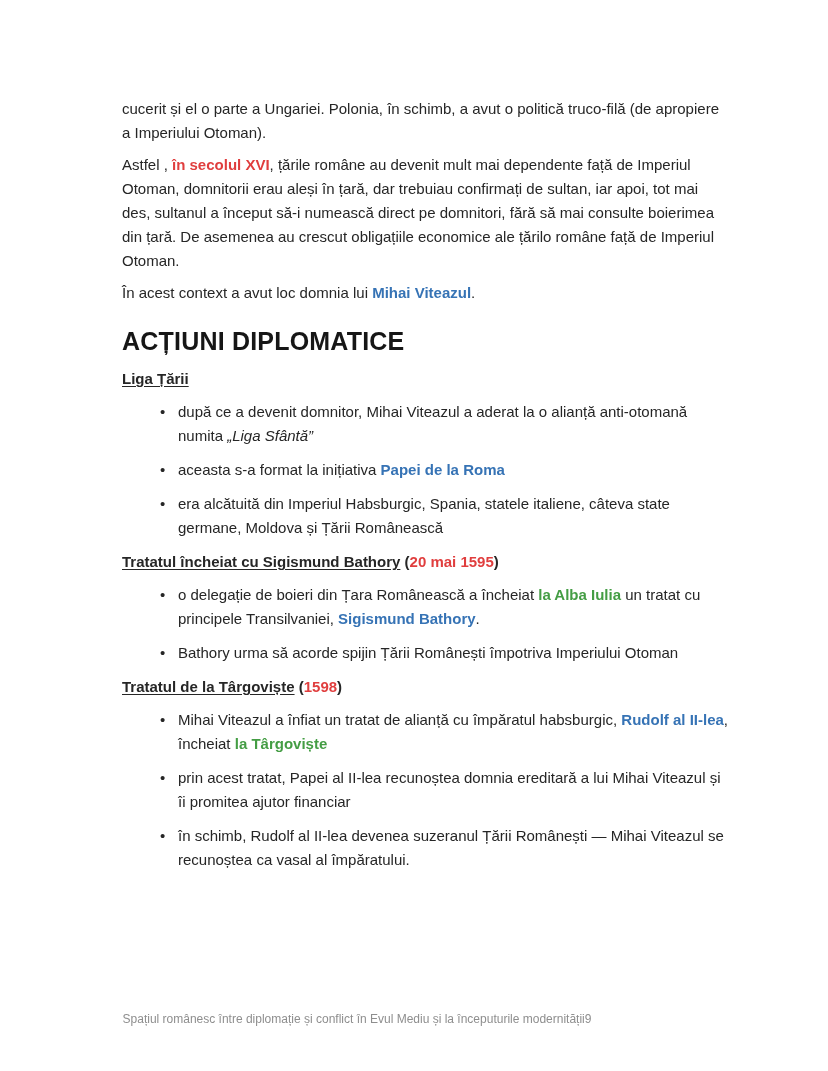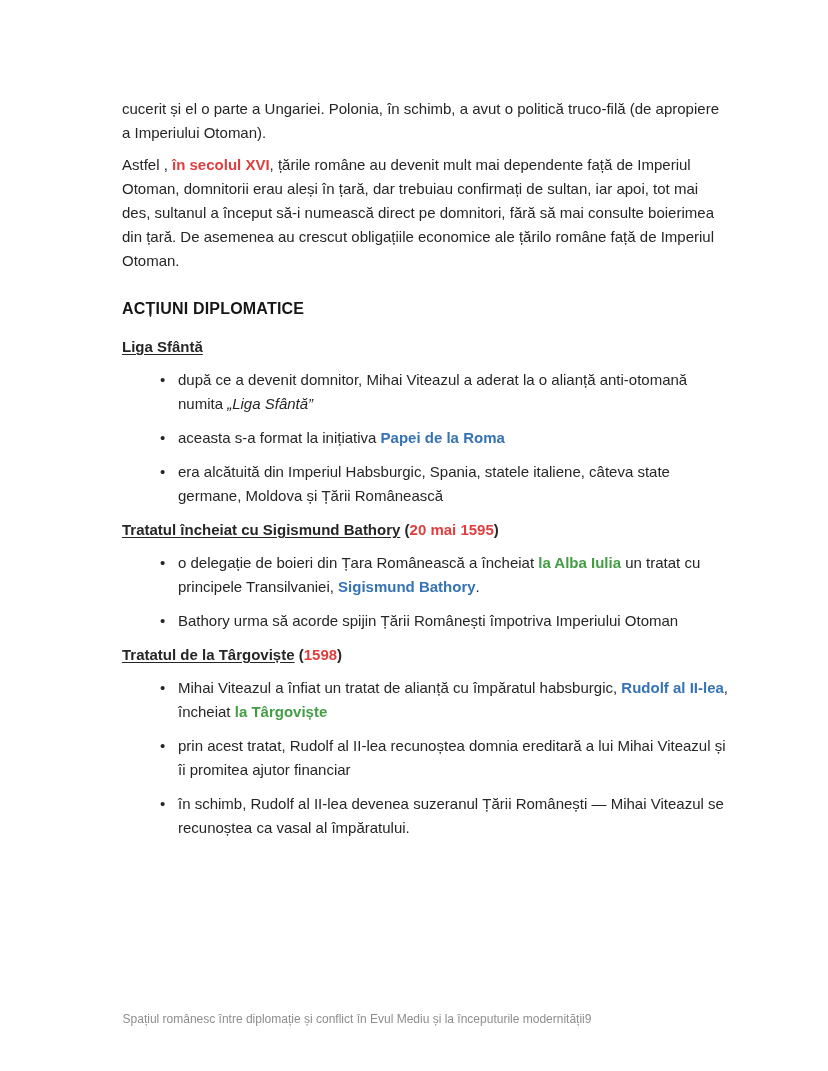--- a/index.html
+++ b/index.html
@@ -22,21 +22,21 @@
   .content{
     position:absolute;
     left:122px;
     top:97px;
     width:608px;
     font-size:15px;
     line-height:24px;
   }
   p.para{margin-bottom:8px;}
   h1{
-    font-size:16px;
+    font-size:25px;
     line-height:32px;
     font-weight:700;
     color:#161616;
     margin:20px 0 10px 0;
     letter-spacing:.2px;
   }
   .section-title{
     font-size:15px;
     font-weight:700;
     margin:6px 0 9px 0;
@@ -80,45 +80,46 @@
 <body>
 
 <div class="page">
 
   <div class="content">
 
     <p class="para"><span>cucerit și el o parte a Ungariei. Polonia, în schimb, a avut o politică truco-filă (de apropiere a Imperiului Otoman).</span></p>
 
     <p class="para"><span>Astfel , </span><span class="seg-red">în secolul XVI</span><span>, țările române au devenit mult mai dependente față de Imperiul Otoman, domnitorii erau aleși în țară, dar trebuiau confirmați de sultan, iar apoi, tot mai des, sultanul a început să-i numească direct pe domnitori, fără să mai consulte boierimea din țară. De asemenea au crescut obligațiile economice ale țărilo române față de Imperiul Otoman.</span></p>
 
+    <p class="para"><span>În acest context a avut loc domnia lui </span><span class="seg-blue">Mihai Viteazul</span><span>.</span></p>
 
     <h1>ACȚIUNI DIPLOMATICE</h1>
 
     <div class="section">
-      <p class="section-title"><span class="seg-bu">Liga Sfântă</span></p>
+      <p class="section-title"><span class="seg-bu">Liga Țării</span></p>
       <ul class="bullets">
         <li><span>după ce a devenit domnitor, Mihai Viteazul a aderat la o alianță anti-otomană numita </span><span class="seg-italic">„Liga Sfântă”</span></li>
         <li><span>aceasta s-a format la inițiativa </span><span class="seg-blue">Papei de la Roma</span></li>
         <li><span>era alcătuită din Imperiul Habsburgic, Spania, statele italiene, câteva state germane, Moldova și Țării Românească</span></li>
       </ul>
     </div>
 
     <div class="section">
       <p class="section-title"><span class="seg-bu">Tratatul încheiat cu Sigismund Bathory</span><span class="seg-bold"> (</span><span class="seg-red">20 mai 1595</span><span class="seg-bold">)</span></p>
       <ul class="bullets">
         <li><span>o delegație de boieri din Țara Românească a încheiat </span><span class="seg-green">la Alba Iulia</span><span> un tratat cu principele Transilvaniei, </span><span class="seg-blue">Sigismund Bathory</span><span>.</span></li>
         <li><span>Bathory urma să acorde spijin Țării Românești împotriva Imperiului Otoman</span></li>
       </ul>
     </div>
 
     <div class="section">
       <p class="section-title"><span class="seg-bu">Tratatul de la Târgoviște</span><span class="seg-bold"> (</span><span class="seg-red">1598</span><span class="seg-bold">)</span></p>
       <ul class="bullets">
         <li><span>Mihai Viteazul a înfiat un tratat de alianță cu împăratul habsburgic, </span><span class="seg-blue">Rudolf al II-lea</span><span>, încheiat </span><span class="seg-green">la Târgoviște</span></li>
-        <li><span>prin acest tratat, Rudolf al II-lea recunoștea domnia ereditară a lui Mihai Viteazul și îi promitea ajutor financiar</span></li>
+        <li><span>prin acest tratat, Papei al II-lea recunoștea domnia ereditară a lui Mihai Viteazul și îi promitea ajutor financiar</span></li>
         <li><span>în schimb, Rudolf al II-lea devenea suzeranul Țării Românești — Mihai Viteazul se recunoștea ca vasal al împăratului.</span></li>
       </ul>
     </div>
 
   </div>
 
   <div class="footer">
     <span>Spațiul românesc între diplomație și conflict în Evul Mediu și la începuturile modernității</span>
     <span>9</span>
   </div>

